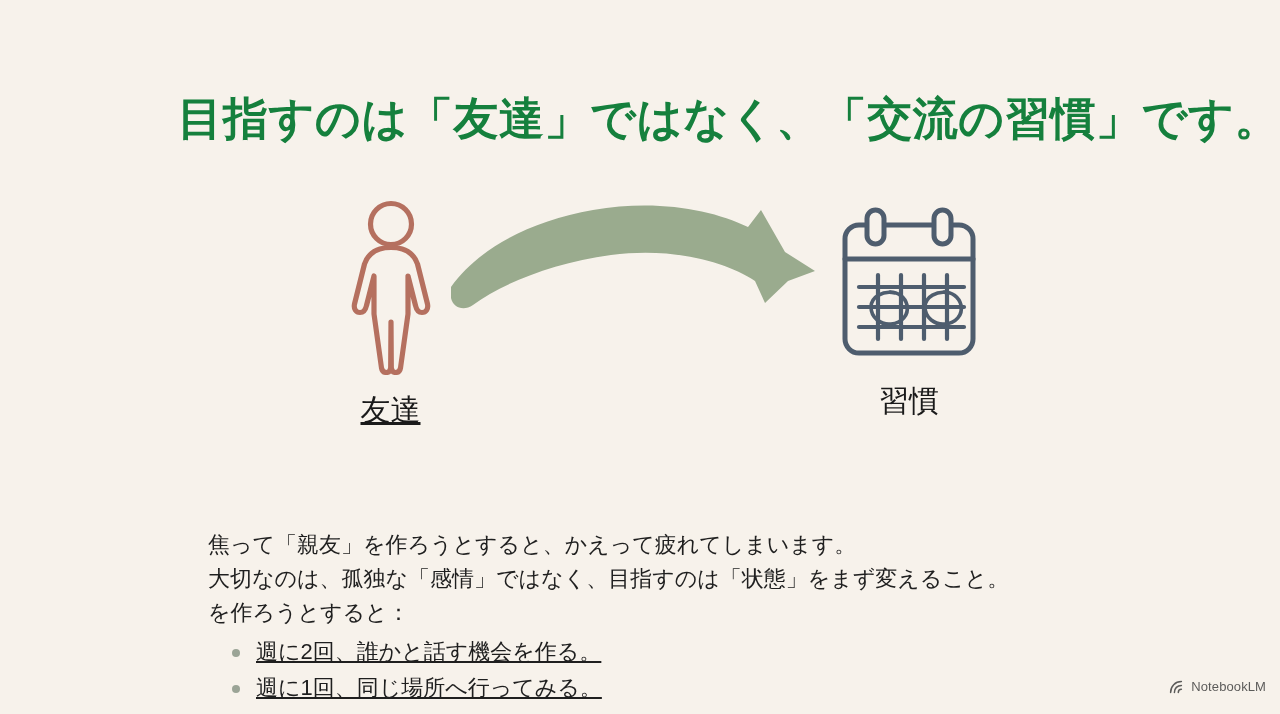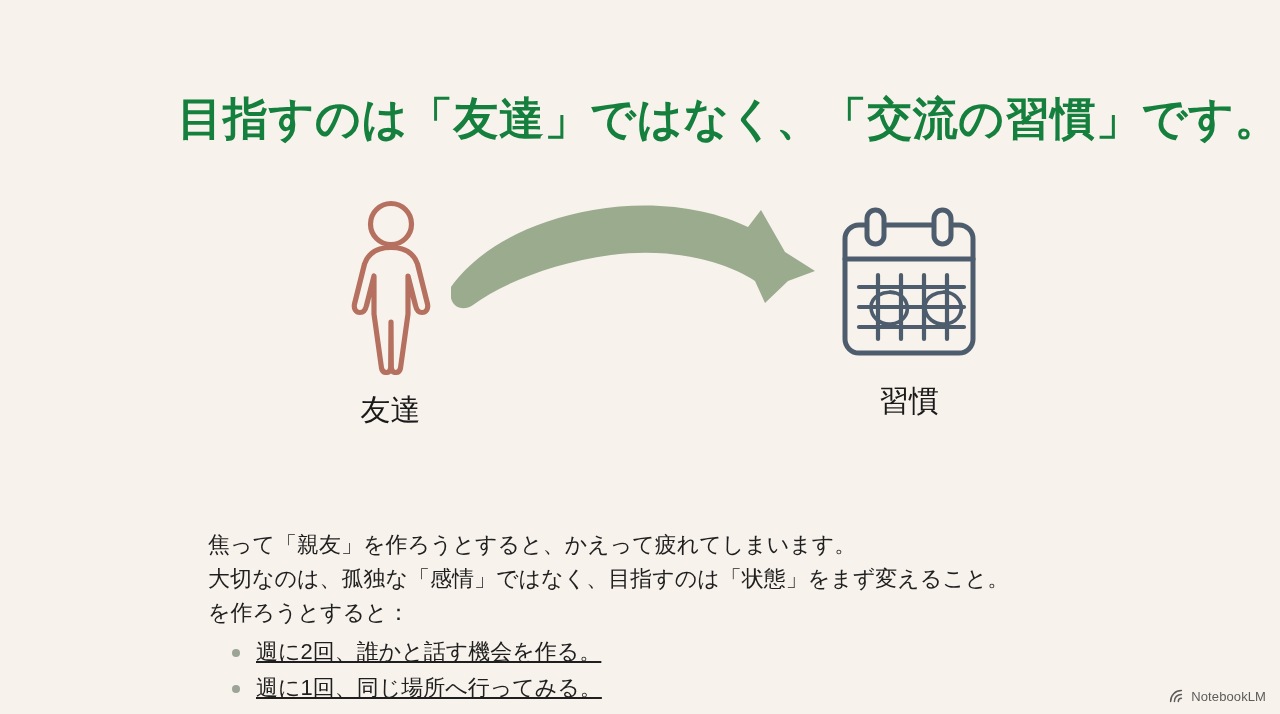--- a/index.html
+++ b/index.html
@@ -46,20 +46,21 @@
     width: 1280px;
     height: 270px;
   }
 
   .person-group {
     position: absolute;
     left: 318px;
     top: 15px;
     width: 145px;
     text-align: center;
+    text-decoration: underline;
   }
   .person-icon {
     display: block;
     margin: 0 auto;
   }
   .node-label {
     font-size: 30px;
     font-weight: 400;
     color: #1a1a1a;
     line-height: 1;
@@ -126,23 +127,23 @@
     width: 8px;
     height: 8px;
     border-radius: 50%;
     background: #9ba496;
   }
 
   
   .watermark {
     position: absolute;
     right: 14px;
-    bottom: 10px;
+    bottom: 20px;
     display: flex;
-    align-items: flex-start;
+    align-items: flex-end;
     gap: 6px;
     opacity: 0.82;
   }
   .watermark-text {
     font-size: 13px;
     font-weight: 500;
     color: #3a3a3a;
     letter-spacing: 0.1px;
   }
 </style>

